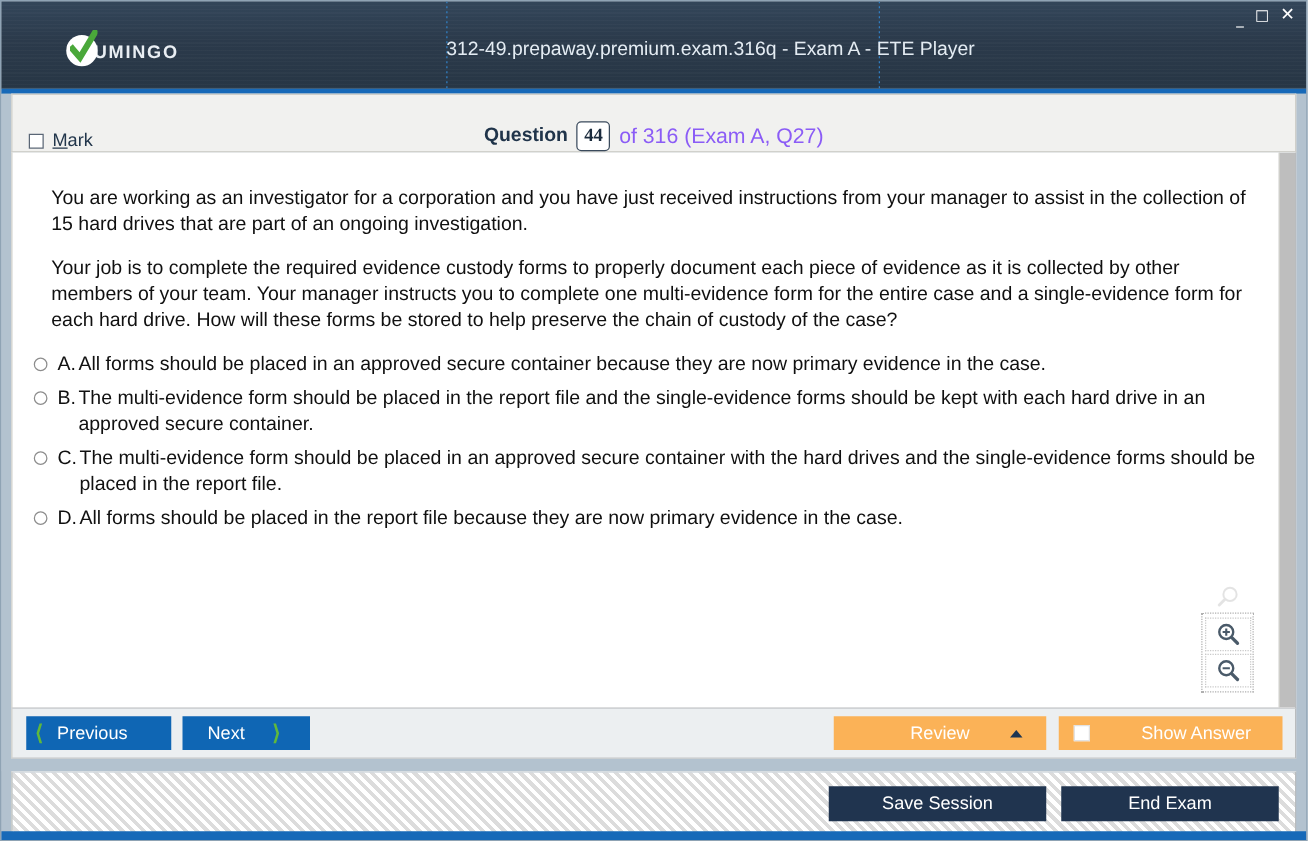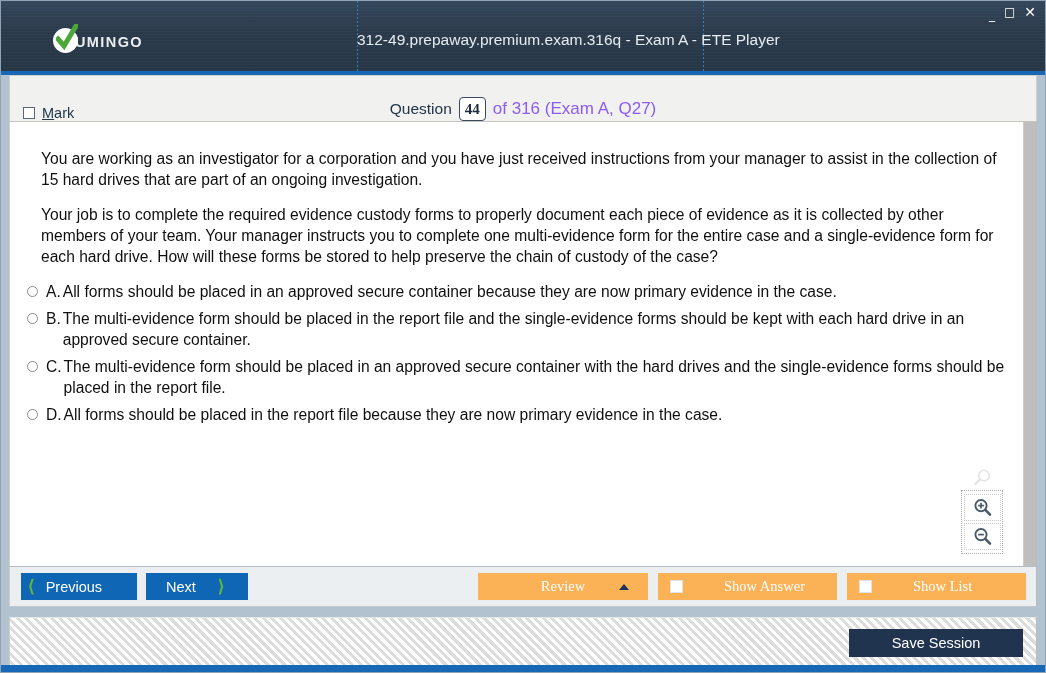--- a/index.html
+++ b/index.html
@@ -152,21 +152,21 @@
     position: absolute;
     left: 0; right: 0;
     display: flex;
     align-items: center;
     justify-content: center;
     gap: 7px;
     pointer-events: none;
   }
   #question-counter-label {
     font-size: 15.5px;
-    font-weight: normal;
+    font-weight: bold;
     color: #20344a;
   }
   #question-number-box {
     min-width: 27px;
     height: 24px;
     padding: 0 5px;
     border: 1px solid #3a4a5c;
     border-radius: 4px;
     background: #ffffff;
     display: flex;
@@ -309,21 +309,21 @@
   .orange-btn {
     height: 27px;
     background: #fbb košer;
     background: #fbb257;
     color: #ffffff;
     font-size: 14.5px;
     border: none;
     display: flex;
     align-items: center;
     cursor: pointer;
-    font-family: Liberation Serif, serif;
+    font-family: Liberation Sans, sans-serif;
   }
   #btn-review {
     width: 170px;
     justify-content: center;
     position: relative;
   }
   #review-caret {
     position: absolute;
     right: 19px;
     width: 0; height: 0;
@@ -506,26 +506,23 @@
         <button class="orange-btn" id="btn-review">
           <span>Review</span>
           <span id="review-caret"></span>
         </button>
 
         <button class="orange-btn check-orange-btn">
           <span class="wh-checkbox"></span>
           <span>Show Answer</span>
         </button>
 
-        <button class="orange-btn check-orange-btn">
-          <span class="wh-checkbox"></span>
-          <span>Show List</span>
-        </button>
       </div>
     </div>
   </div>
 
   <div id="footer-bar">
     <button class="footer-btn">Save Session</button>
+    <button class="footer-btn">End Exam</button>
   </div>
 
   <div id="bottom-accent"></div>
 </div>
 
 </body></html>

